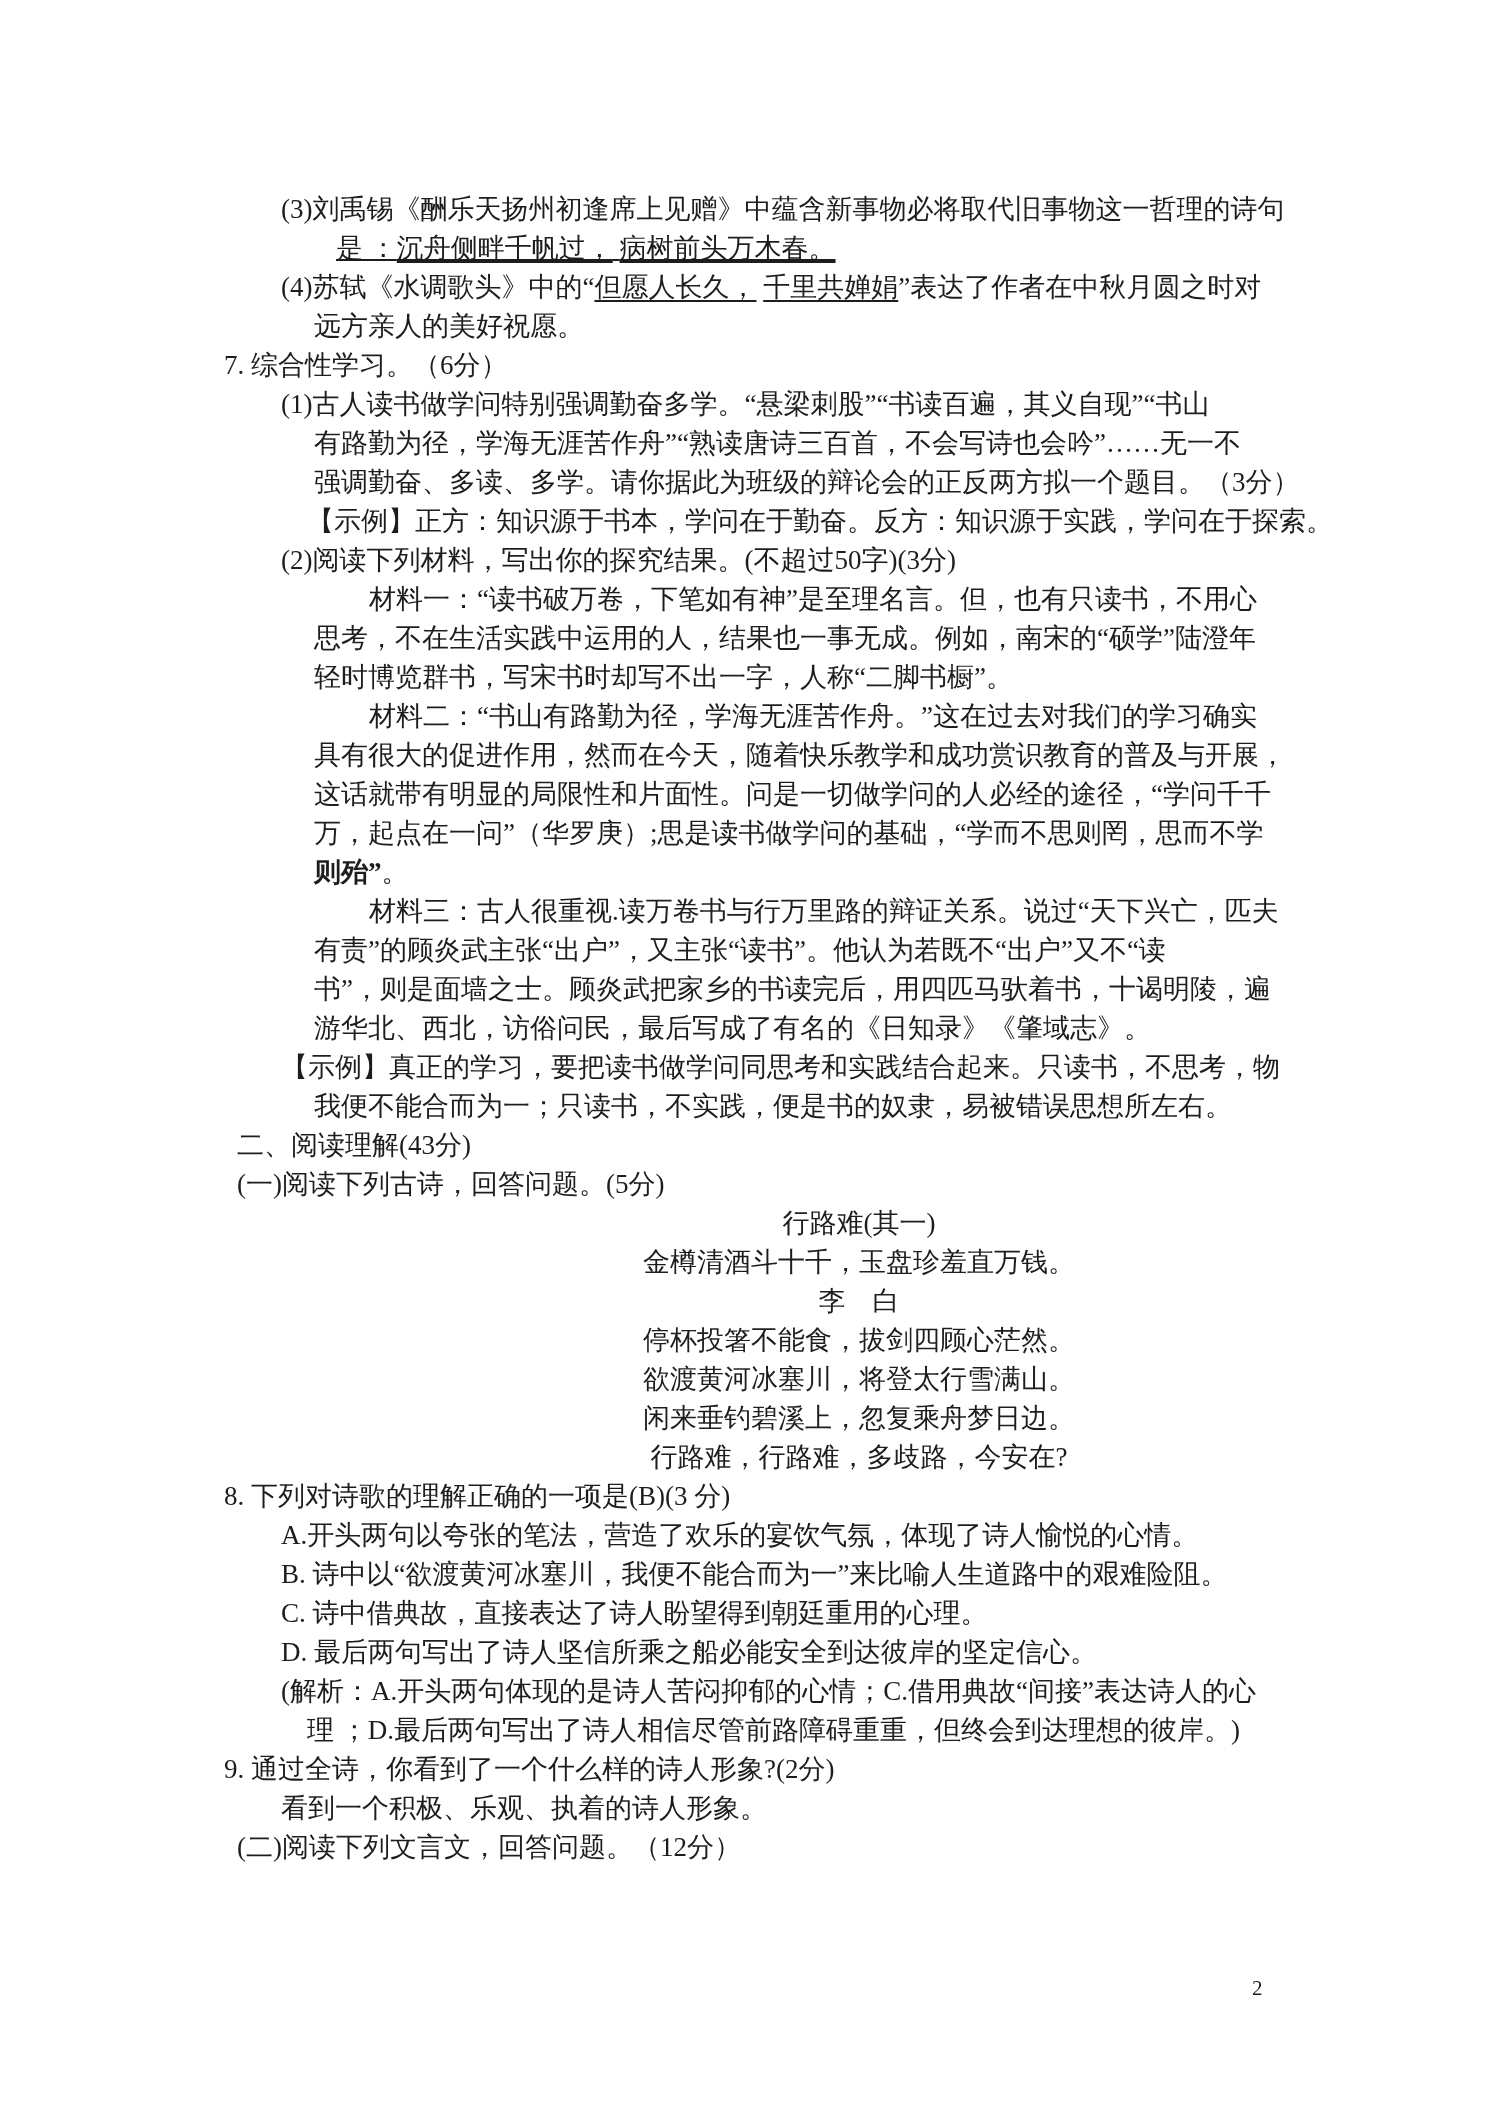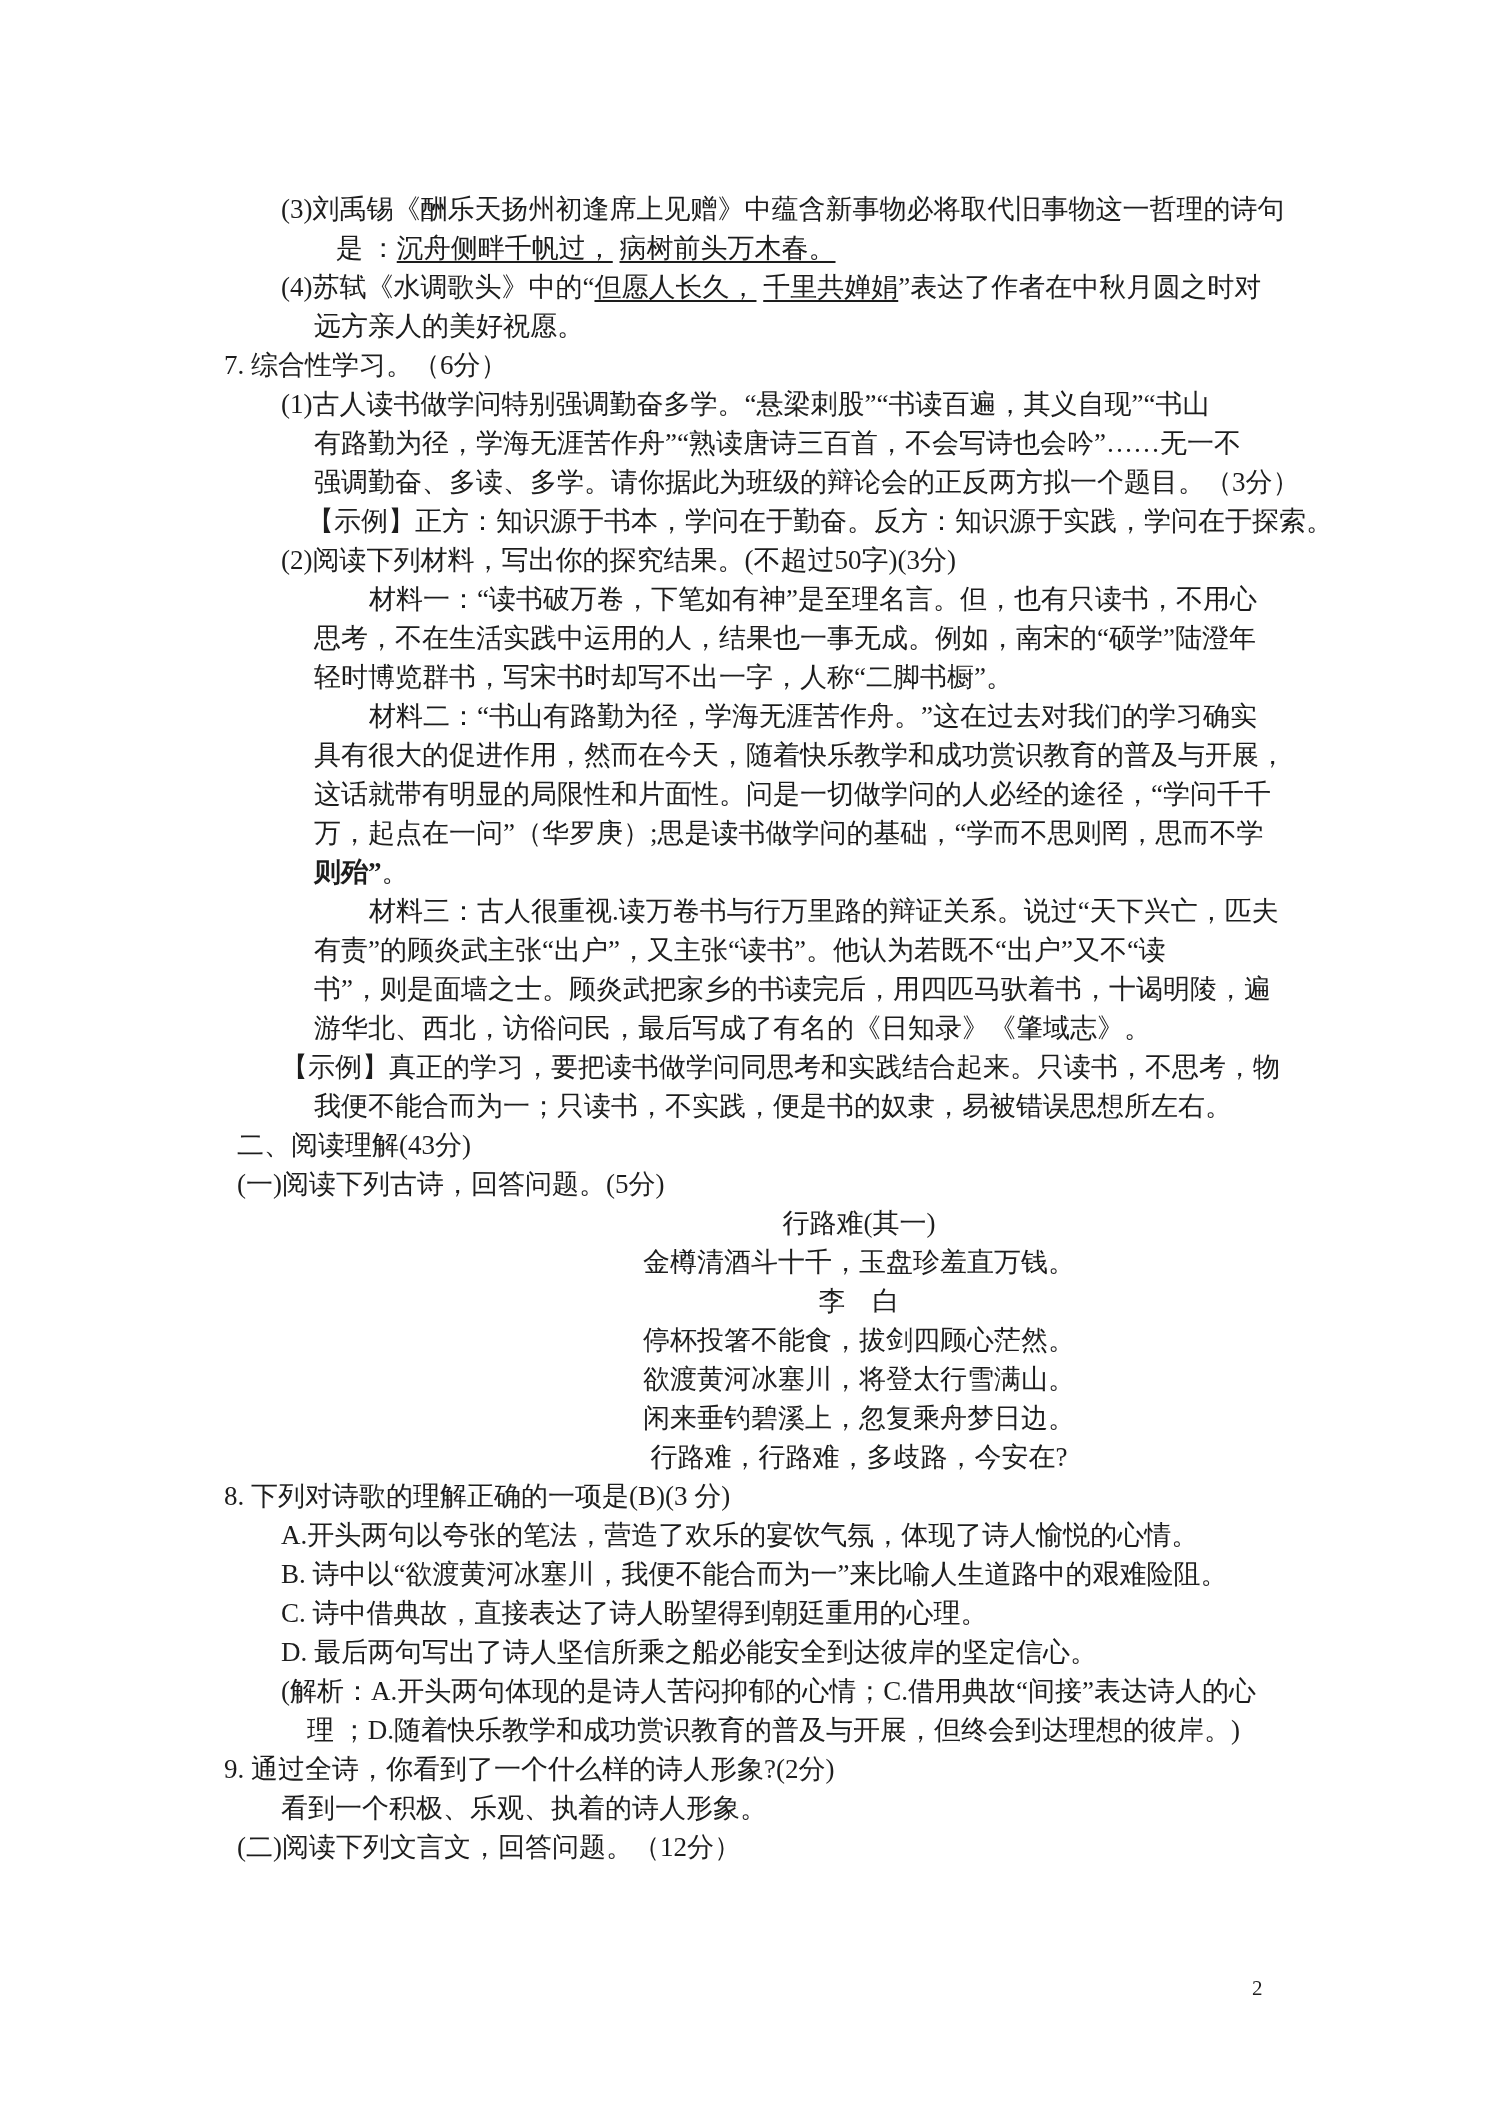--- a/index.html
+++ b/index.html
@@ -13,21 +13,21 @@
     color:#1d1d1d;
   }
   .content{position:absolute;top:190px;left:0;width:1493px;}
   .line{font-size:27px;height:39px;line-height:39px;white-space:pre;}
   
   .i-q{padding-left:224px;}   
   .i-s{padding-left:237px;}   
   .i-p{padding-left:281px;}   
   .i-e{padding-left:307px;}   
   .i-c{padding-left:314px;}   
-  .i-c2{padding-left:336px;}  
+  .i-c2{padding-left:336px;text-decoration:underline;}  
   .i-m{padding-left:369px;}   
   .center{text-align:center;padding-left:225px;}
   .u{text-decoration:underline;text-underline-offset:4px;}
   .b{font-weight:700;}
   .page-number{position:absolute;left:1252px;top:1974px;font-size:21px;line-height:28px;}
 </style>
 </head>
 <body>
 
 <div class="page">
@@ -64,19 +64,19 @@
       <div class="line center"><span class="">停杯投箸不能食，拔剑四顾心茫然。</span></div>
       <div class="line center"><span class="">欲渡黄河冰塞川，将登太行雪满山。</span></div>
       <div class="line center"><span class="">闲来垂钓碧溪上，忽复乘舟梦日边。</span></div>
       <div class="line center"><span class="">行路难，行路难，多歧路，今安在?</span></div>
       <div class="line i-q"><span class="">8. 下列对诗歌的理解正确的一项是(B)(3 分)</span></div>
       <div class="line i-p"><span class="">A.开头两句以夸张的笔法，营造了欢乐的宴饮气氛，体现了诗人愉悦的心情。</span></div>
       <div class="line i-p"><span class="">B. 诗中以“欲渡黄河冰塞川，我便不能合而为一”来比喻人生道路中的艰难险阻。</span></div>
       <div class="line i-p"><span class="">C. 诗中借典故，直接表达了诗人盼望得到朝廷重用的心理。</span></div>
       <div class="line i-p"><span class="">D. 最后两句写出了诗人坚信所乘之船必能安全到达彼岸的坚定信心。</span></div>
       <div class="line i-p"><span class="">(解析：A.开头两句体现的是诗人苦闷抑郁的心情；C.借用典故“间接”表达诗人的心</span></div>
-      <div class="line i-e"><span class="">理 ；D.随着快乐教学和成功赏识教育的普及与开展，但终会到达理想的彼岸。)</span></div>
+      <div class="line i-e"><span class="">理 ；D.最后两句写出了诗人相信尽管前路障碍重重，但终会到达理想的彼岸。)</span></div>
       <div class="line i-q"><span class="">9. 通过全诗，你看到了一个什么样的诗人形象?(2分)</span></div>
       <div class="line i-p"><span class="">看到一个积极、乐观、执着的诗人形象。</span></div>
       <div class="line i-s"><span class="">(二)阅读下列文言文，回答问题。（12分）</span></div>
     </div>
   <div class="page-number">2</div>
 </div>
 
 </body></html>

